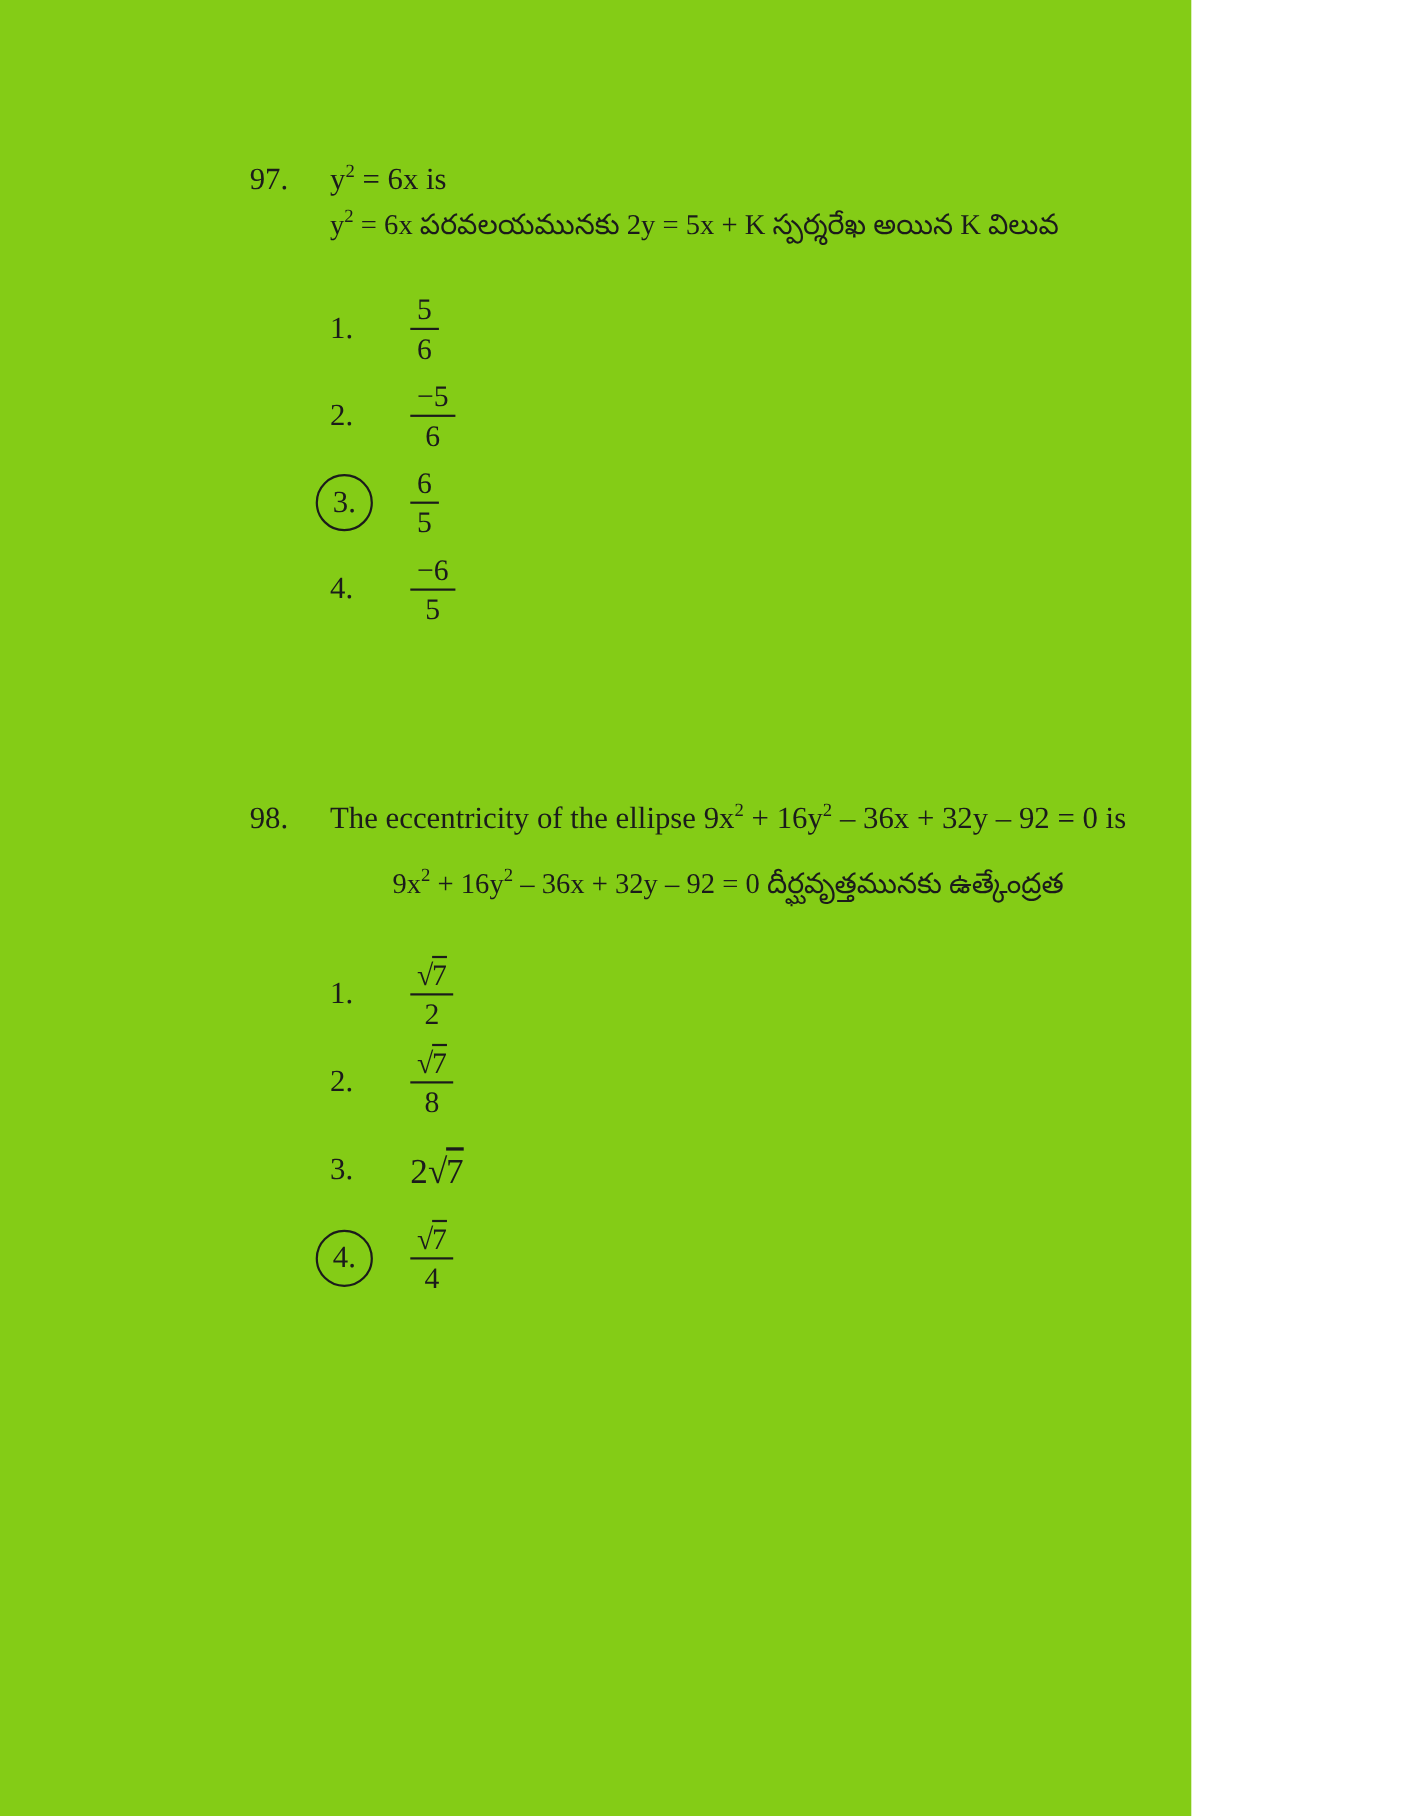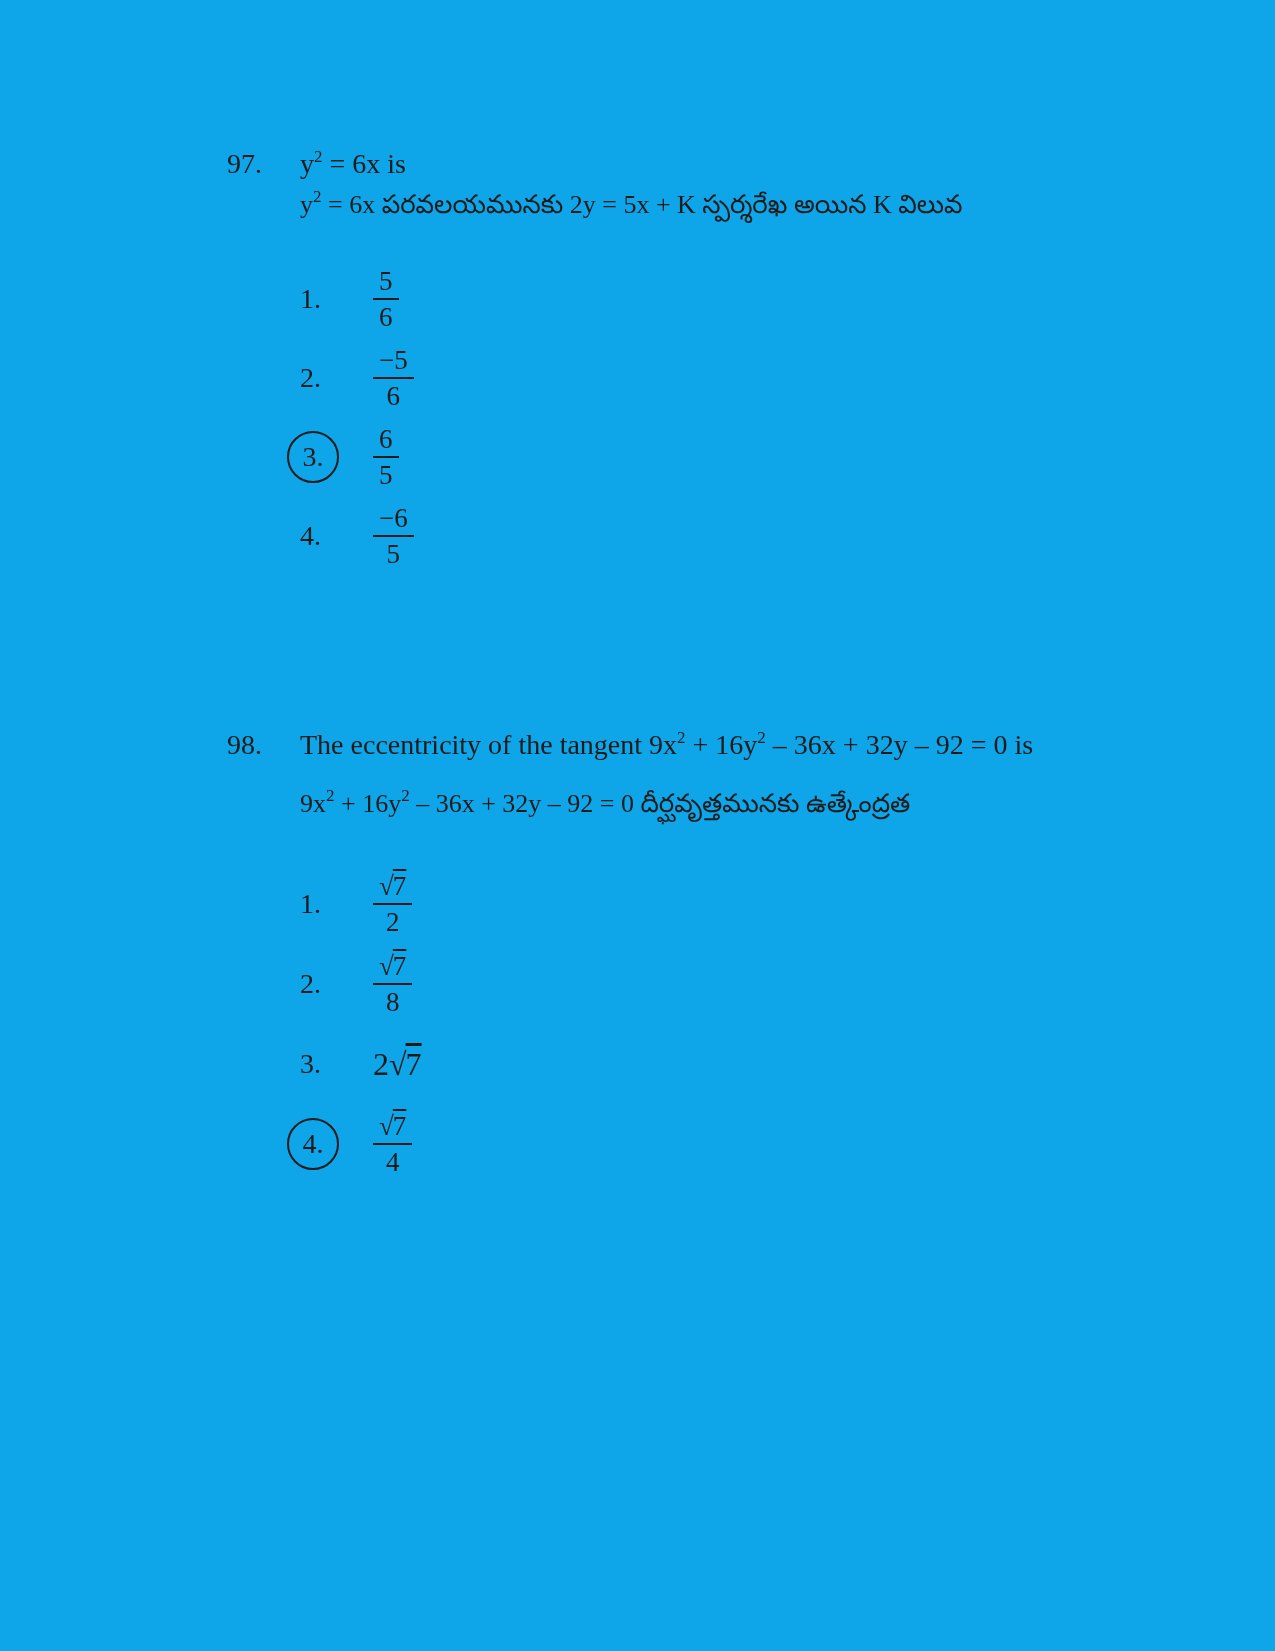--- a/index.html
+++ b/index.html
@@ -1,22 +1,22 @@
 <!DOCTYPE html>
 <html><head>
 <meta charset="utf-8">
 <style>
   html, body { margin: 0; padding: 0; }
   body { background: #ffffff; }
 
   .page {
     position: relative;
-    width: 1275px;
+    width: 1083px;
     height: 1651px;
-    background: #0ea5e9;
+    background: #84cc16;
     color: #1b1b1b;
     font-family: "Liberation Serif", "DejaVu Serif", serif;
     overflow: hidden;
   }
 
   .question {
     position: absolute;
     left: 227px;
     display: flex;
     align-items: flex-start;
@@ -40,21 +40,21 @@
   .q-line sup, .q-te sup {
     font-size: 17px;
     line-height: 0;
     vertical-align: 11px;
   }
   .q-te {
     font-size: 26px;
     line-height: 40px;
     white-space: nowrap;
   }
-  .q98 .q-te { margin-top: 18px; }
+  .q98 .q-te { margin-top: 18px; text-align: center; }
 
   .options { margin-top: 42px; }
   .q98 .options { margin-top: 48px; }
 
   .opt-row {
     display: flex;
     align-items: center;
     height: 64px;
     margin-bottom: 15px;
   }
@@ -156,21 +156,21 @@
         </div>
 
       </div>
     </div>
   </section>
 
   <section class="question q98">
     <div class="q-number">98.</div>
     <div class="q-body">
       <div class="q-line">
-        <span>The eccentricity of the tangent 9x</span><sup>2</sup><span> + 16y</span><sup>2</sup><span> – 36x + 32y – 92 = 0 is</span>
+        <span>The eccentricity of the ellipse 9x</span><sup>2</sup><span> + 16y</span><sup>2</sup><span> – 36x + 32y – 92 = 0 is</span>
       </div>
       <div class="q-te">
         <span>9x</span><sup>2</sup><span> + 16y</span><sup>2</sup><span> – 36x + 32y – 92 = 0  దీర్ఘవృత్తమునకు ఉత్కేంద్రత</span>
       </div>
 
       <div class="options">
 
         <div class="opt-row">
           <span class="opt-label-cell">
             <span class="opt-label">1.</span>

